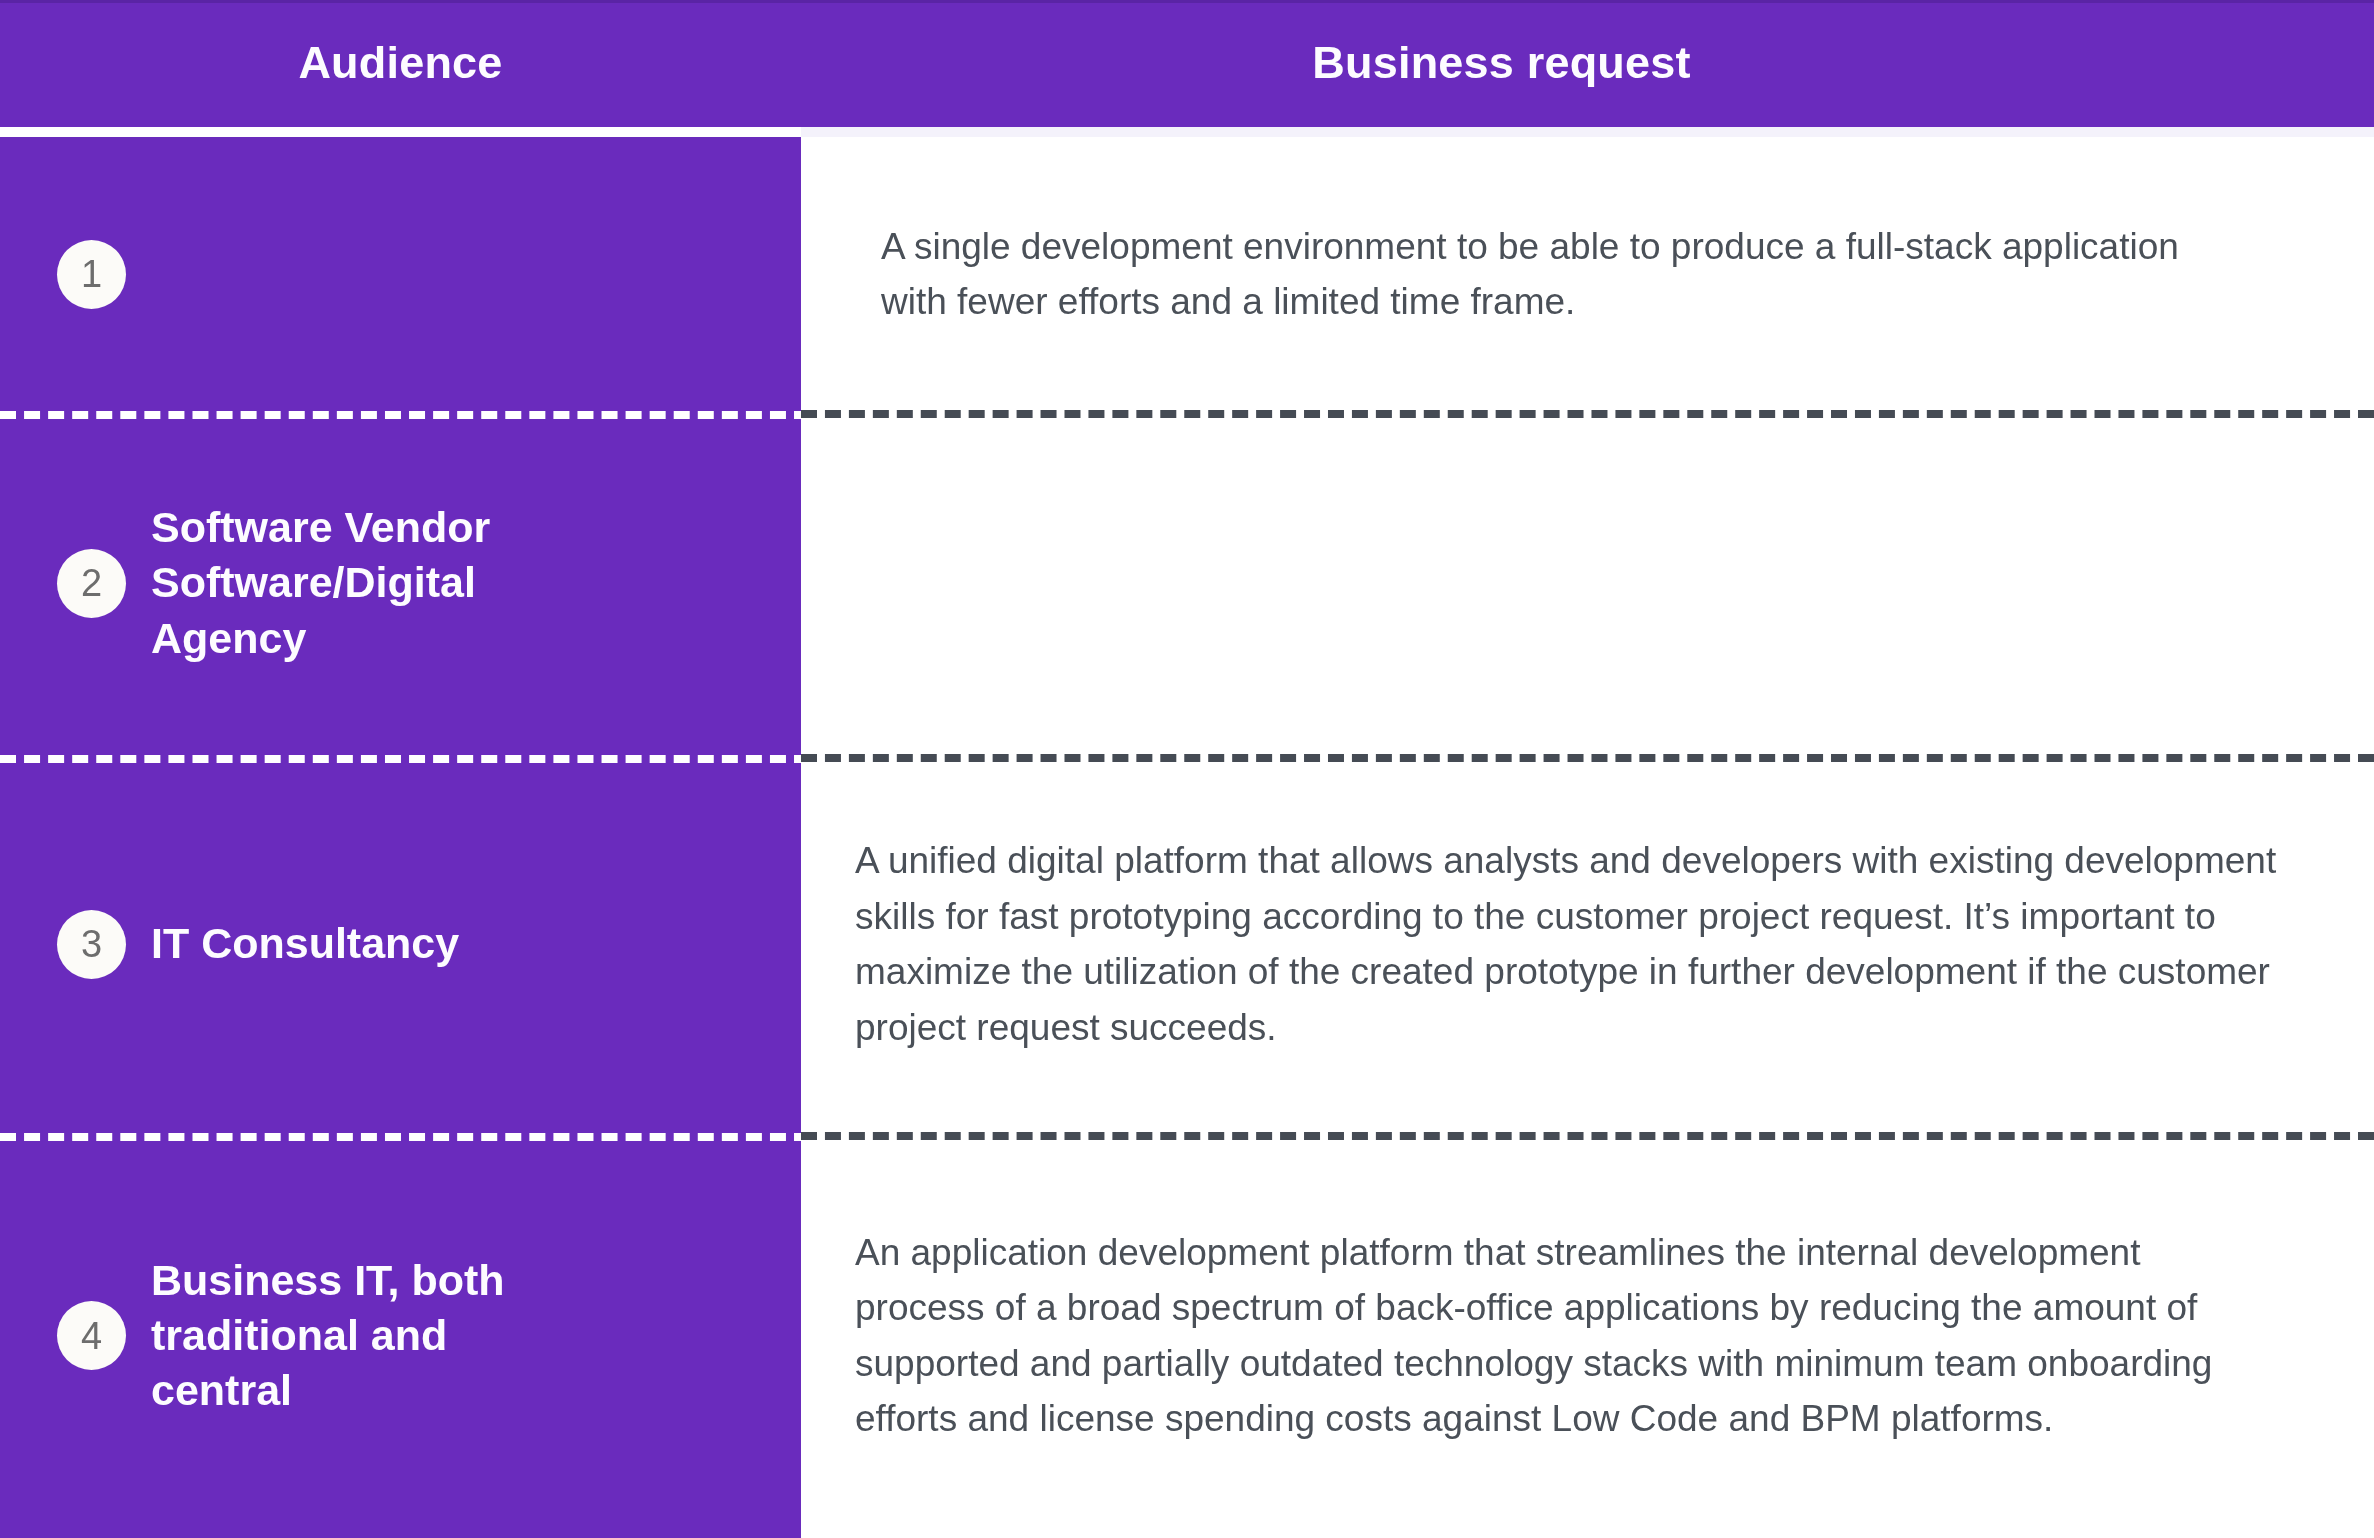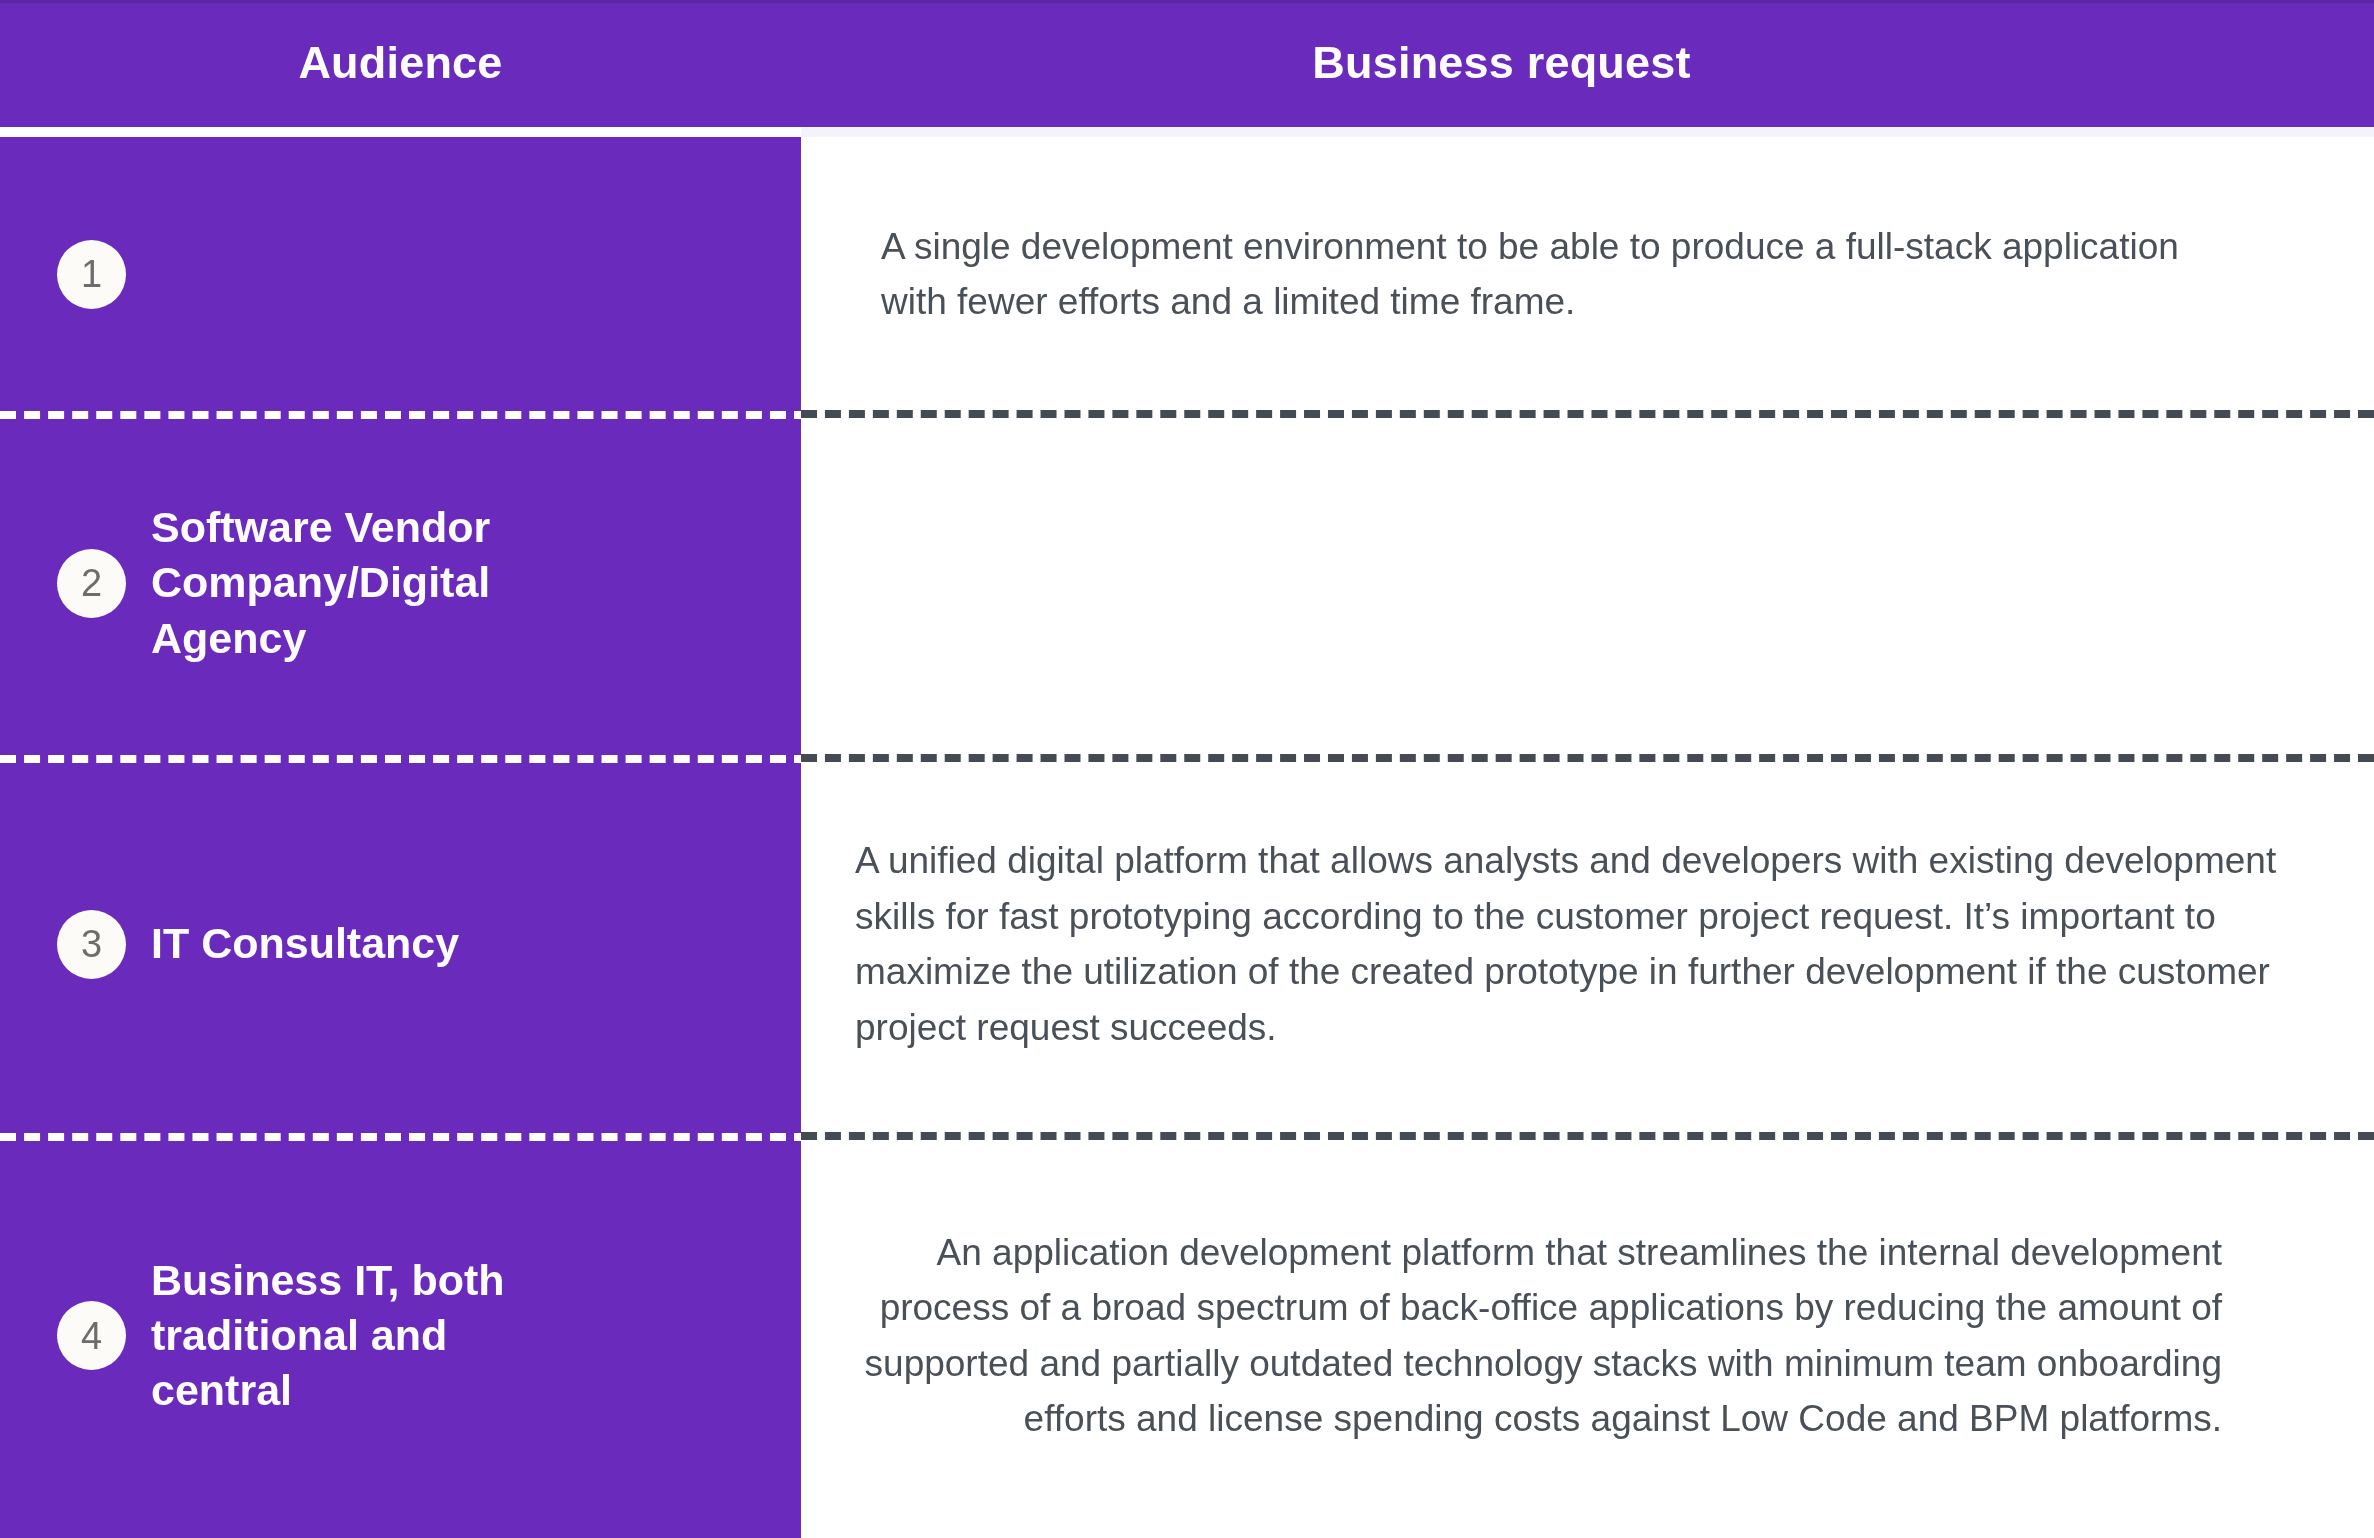--- a/index.html
+++ b/index.html
@@ -157,21 +157,21 @@
     font-size: 37px;
     line-height: 1.5;
     max-width: 1491px;
   }
 
   
   .row-1 .cell-request { padding-left: 80px; }
   .row-1 .request-text { max-width: 1357px; }
   .row-2 .request-text { max-width: 1472px; }
   .row-3 .request-text { max-width: 1443px; }
-  .row-4 .request-text { max-width: 1367px; text-align: right; }
+  .row-4 .request-text { max-width: 1367px; }
 
   
   .divider {
     position: absolute;
     left: 0;
     width: 2374px;
     height: 0;
     border-top: 8.6px dashed #ffffff;
     z-index: 4;
   }
@@ -210,21 +210,21 @@
           <div class="badge">1</div>
         </div>
         <div class="cell-request">
           <div class="request-text">A single development environment to be able to produce a full-stack application with fewer efforts and a limited time frame.</div>
         </div>
       </div>
 
       <div class="row row-2">
         <div class="cell-audience">
           <div class="badge">2</div>
-          <div class="audience-label">Software Vendor Company/Digital Agency</div>
+          <div class="audience-label">Software Vendor Software/Digital Agency</div>
         </div>
       </div>
 
       <div class="row row-3">
         <div class="cell-audience">
           <div class="badge">3</div>
           <div class="audience-label">IT Consultancy</div>
         </div>
         <div class="cell-request">
           <div class="request-text">A unified digital platform that allows analysts and developers with existing development skills for fast prototyping according to the customer project request. It’s important to maximize the utilization of the created prototype in further development if the customer project request succeeds.</div>

